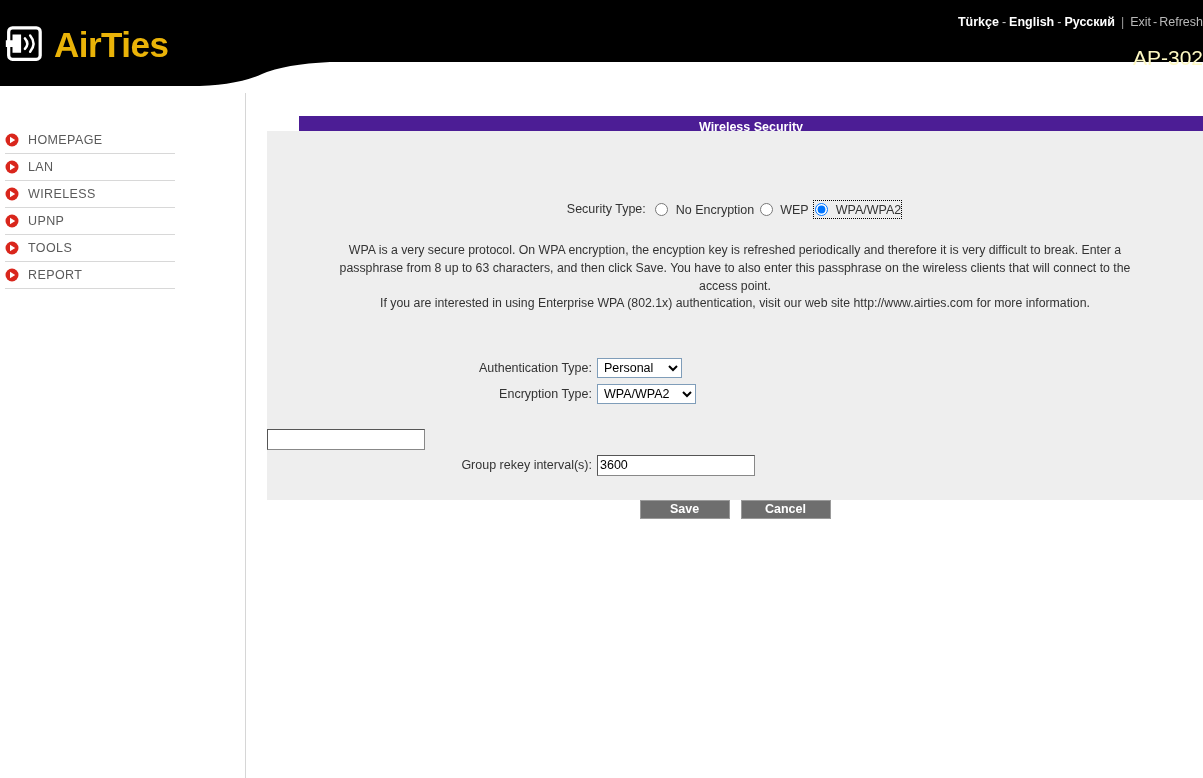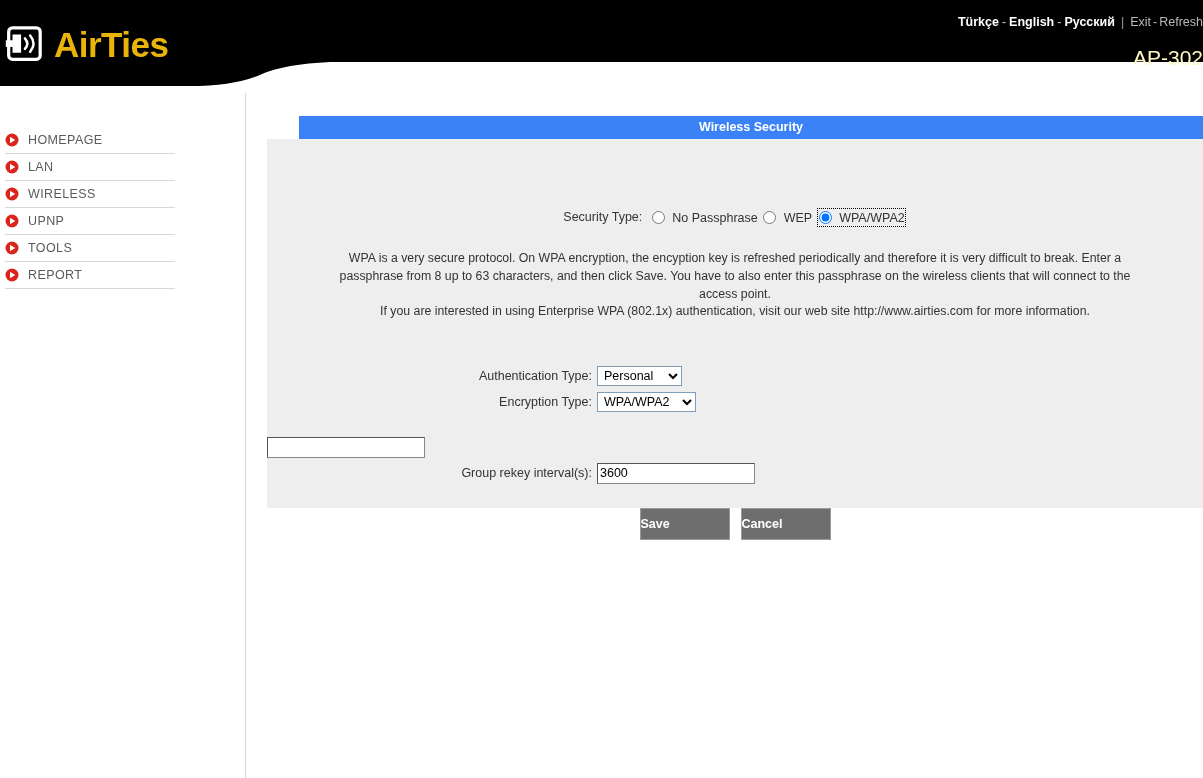--- a/index.html
+++ b/index.html
@@ -134,26 +134,26 @@
   }
 
   
   .panel {
     position: absolute;
     left: 267px;
     top: 116px;
     width: 936px;
   }
   .panel-title {
-    background: #3b82f6;
+    background: #4c1d95;
     color: #ffffff;
     font-size: 12.5px;
     font-weight: bold;
     text-align: center;
-    height: 23px;
+    height: 15px;
     line-height: 23px;
     margin-left: 32px;
   }
   .panel-body {
     background: #eeeeee;
     padding: 0;
     height: 369px;
     position: relative;
   }
 
@@ -259,23 +259,23 @@
     gap: 11px;
   }
   .btn {
     background: #6e6e6e;
     color: #ffffff;
     font-family: "Liberation Sans", sans-serif;
     font-size: 12.5px;
     font-weight: bold;
     border: 1px solid #9a9a9a;
     width: 90px;
-    height: 32px;
+    height: 19px;
     line-height: 17px;
-    text-align: left;
+    text-align: center;
     cursor: pointer;
     padding: 0;
   }
 </style>
 </head>
 <body>
 
 <div class="header">
   <svg class="header-swoosh" viewBox="0 0 1203 88" preserveAspectRatio="none">
     <path d="M0,88 L0,86 L190,86 Q235,86 262,74 Q285,64 330,62 L1203,62 L1203,88 Z" fill="#ffffff"></path>
@@ -357,21 +357,21 @@
 
   <div class="panel-title">Wireless Security</div>
 
   <div class="panel-body">
 
     <div class="sec-type-row">
       <span class="sec-type-label">Security Type:</span>
       <span class="radio-group">
         <label class="radio-opt">
           <input type="radio" name="sectype" style="">
-          <span>No Passphrase</span>
+          <span>No Encryption</span>
         </label>
         <label class="radio-opt">
           <input type="radio" name="sectype" style="">
           <span>WEP</span>
         </label>
         <label class="radio-opt focused">
           <input type="radio" name="sectype" checked="" style="">
           <span>WPA/WPA2</span>
         </label>
       </span>

